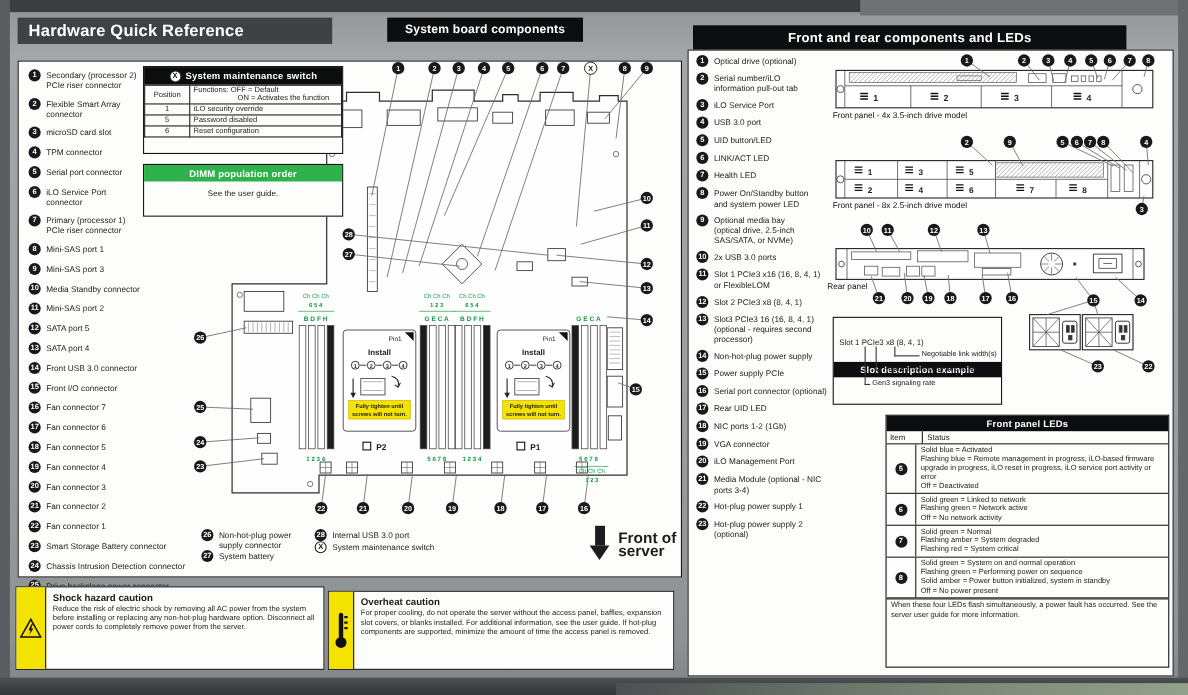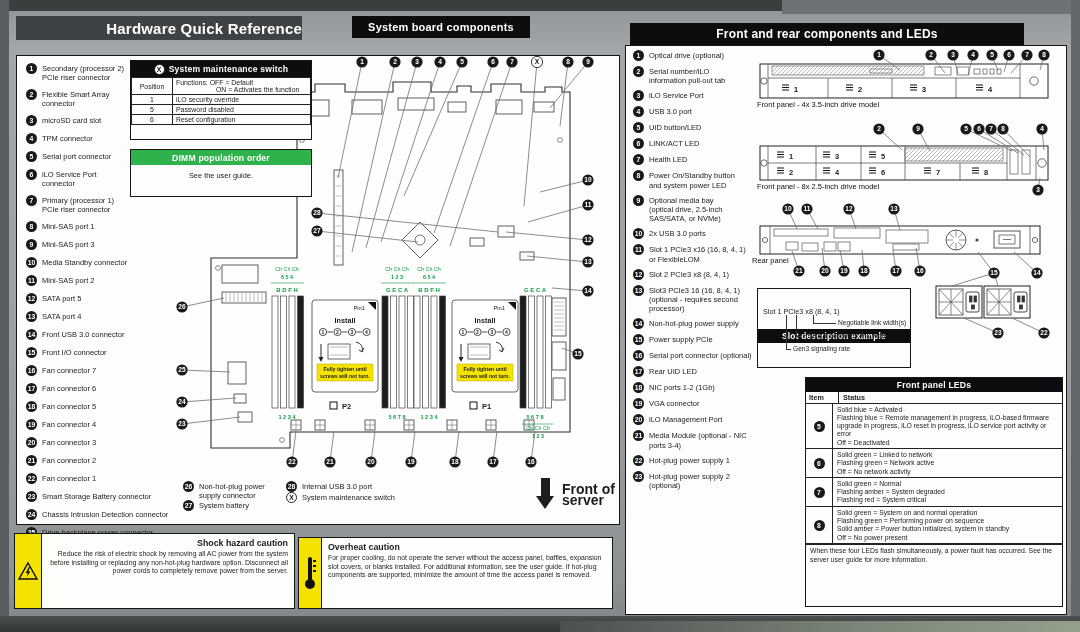--- a/index.html
+++ b/index.html
@@ -34,21 +34,21 @@
 
 <div id="stage">
 
   <div class="abs" style="left:0;top:0;width:1080px;height:11px;background:#3b3e3f;"></div>
   <div class="abs" style="left:782,top:0;left:782px;top:0;width:298px;height:14px;background:#6e7274;"></div>
   <div class="abs" style="left:0;top:0;width:9px;height:632px;background:#595d5f;"></div>
   <div class="abs" style="left:1071px;top:0;width:9px;height:632px;background:#63676a;"></div>
   <div class="abs" style="left:0;top:616px;width:1080px;height:16px;background:linear-gradient(180deg,#4c5051,#323536);"></div>
   <div class="abs" style="left:560px;top:621px;width:520px;height:11px;background:linear-gradient(90deg,#4c5051,#7d8779 60%,#93a08b);"></div>
 
-  <div class="abs tbar" style="left:16px;top:16px;width:276px;height:24px;justify-content:flex-end;padding-left:10px;font-size:15px;background:#3e4245;">
+  <div class="abs tbar" style="left:16px;top:16px;width:276px;height:24px;justify-content:flex-start;padding-left:10px;font-size:15px;background:#3e4245;">
     <span>Hardware Quick Reference</span>
   </div>
 
   <div class="abs panel" style="left:16px;top:55px;width:602px;height:468px;"></div>
   <div class="abs tbar" style="left:352px;top:16px;width:178px;height:22px;font-size:11px;">
     <span>System board components</span>
   </div>
 
   <div class="abs panel" style="left:625px;top:45px;width:440px;height:568px;"></div>
   <div class="abs tbar" style="left:630px;top:23px;width:394px;height:22px;font-size:12px;">
@@ -571,21 +571,21 @@
     <div class="small" style="text-align:center;padding-top:7px;font-size:7.4px;">See the user guide.</div>
   </div>
 
   <div class="abs" style="left:536px;top:478px;z-index:3;">
     <div style="width:9px;height:18px;background:#1b1d1e;margin-left:5px;"></div>
     <div style="width:0;height:0;border-left:9.5px solid transparent;border-right:9.5px solid transparent;border-top:13px solid #1b1d1e;"></div>
   </div>
   <div class="abs" style="left:562px;top:484px;font-weight:bold;font-size:14px;line-height:11px;white-space:pre-line;z-index:3;">Front of
 server</div>
 
-  <div class="abs panel" style="left:14px;top:533px;width:279px;height:74px;display:flex;z-index:3;text-align:right;">
+  <div class="abs panel" style="left:14px;top:533px;width:279px;height:74px;display:flex;z-index:3;">
     <div class="yellowbar" style="width:26px;flex:none;display:flex;align-items:center;justify-content:center;">
       <svg width="20" height="20" viewBox="0 0 20 20" style="position:static;">
         <polygon points="10,2 19,18 1,18" fill="none" stroke="#111" stroke-width="1.4"></polygon>
         <polygon points="10.8,6 7.8,12 9.8,12 8.6,16 12.4,10.4 10.4,10.4 12,6" fill="#111"></polygon>
       </svg>
     </div>
     <div style="padding:4px 6px;">
       <div class="ctitle">Shock hazard caution</div>
       <div class="cbody">Reduce the risk of electric shock by removing all AC power from the system before installing or replacing any non-hot-plug hardware option. Disconnect all power cords to completely remove power from the server.</div>
     </div>
@@ -724,21 +724,21 @@
     <div class="lshape" style="left:28px;top:26px;width:4px;height:34px;"></div>
     <div style="position:absolute;left:80px;top:30px;font-size:6.6px;">Negotiable link width(s)</div>
     <div style="position:absolute;left:45px;top:43px;font-size:6.6px;">Physical connector link width</div>
     <div style="position:absolute;left:35px;top:56px;font-size:6.6px;">Gen3 signaling rate</div>
   </div>
 
   <div class="abs panel" style="left:805px;top:377px;width:256px;height:228px;z-index:3;">
     <div class="tbar" style="height:14px;font-size:8.6px;">
       <span>Front panel LEDs</span>
     </div>
-    <div style="display:flex;border-bottom:0.9px solid #222;font-weight:bold;font-size:7.2px;">
+    <div style="display:flex;border-bottom:0.9px solid #222;font-weight:normal;font-size:7.2px;">
       <div style="width:26px;flex:none;border-right:0.9px solid #222;padding:1px 3px;">Item</div>
       <div style="padding:1px 4px;">Status</div>
     </div>
     <div id="led-rows">
         <div style="display: flex; border-bottom: 0.9px solid rgb(34, 34, 34);">
           <div style="width: 26px; flex: 0 0 auto; border-right: 0.9px solid rgb(34, 34, 34); display: flex; align-items: center; justify-content: center;">
             <span class="bdg">5</span>
           </div>
           <div style="padding: 1.5px 4px; font-size: 6.8px; line-height: 8.3px;">
             <div>Solid blue = Activated</div>

